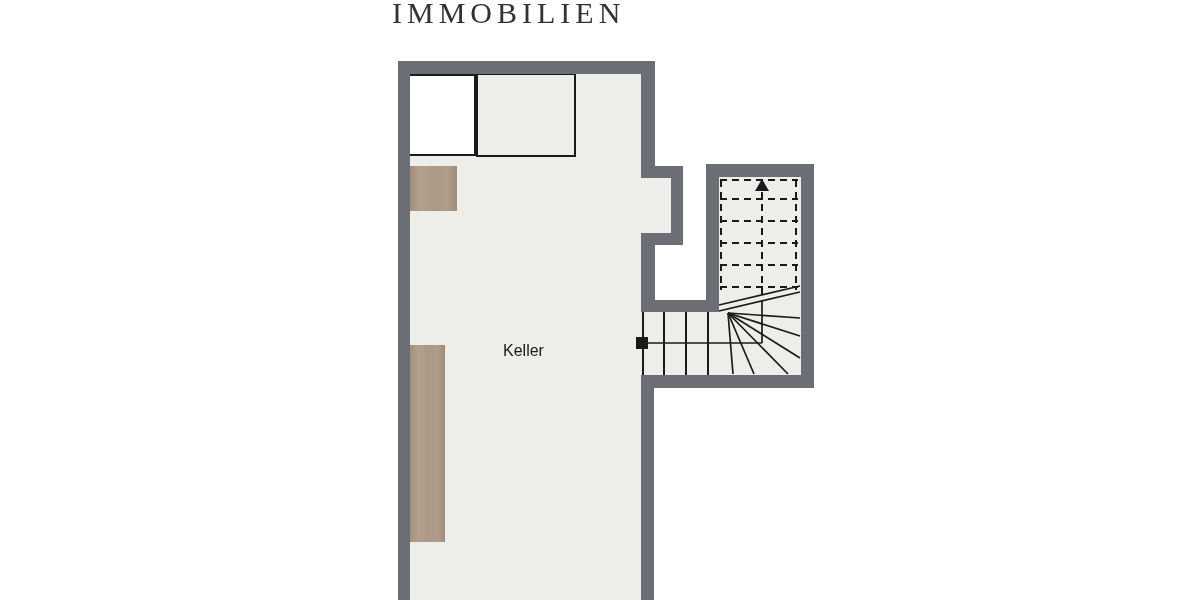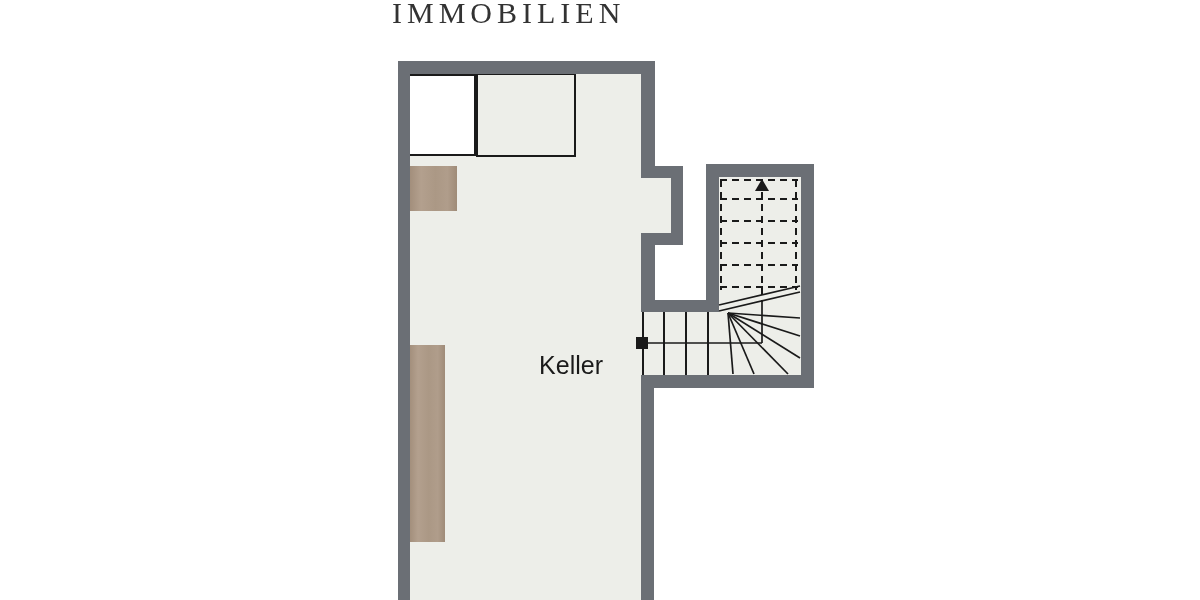--- a/index.html
+++ b/index.html
@@ -44,22 +44,22 @@
   .arrow-up{
     z-index:5;width:0;height:0;
     border-left:7px solid transparent;border-right:7px solid transparent;
     border-bottom:12px solid var(--line);
   }
   .walk-square{width:12px;height:12px;background:var(--line);z-index:5;}
   svg.linework{left:0;top:0;z-index:4;pointer-events:none;}
   svg.linework line{stroke:var(--line);stroke-width:1.7;}
   
   .room-label{
-    left:503px;top:342px;width:100px;text-align:right;
-    font-size:25px;color:var(--line);z-index:5;margin-top:9px;
+    left:503px;top:342px;width:100px;text-align:left;
+    font-size:16px;color:var(--line);z-index:5;
   }
 </style>
 </head>
 <body>
 
 <div class="abs logo">IMMOBILIEN</div>
 
 <div class="abs" style="left:0;top:0;width:1200px;height:600px;">
 
   <div class="abs floor" style="left:410px;top:74px;width:231px;height:526px;"></div>

